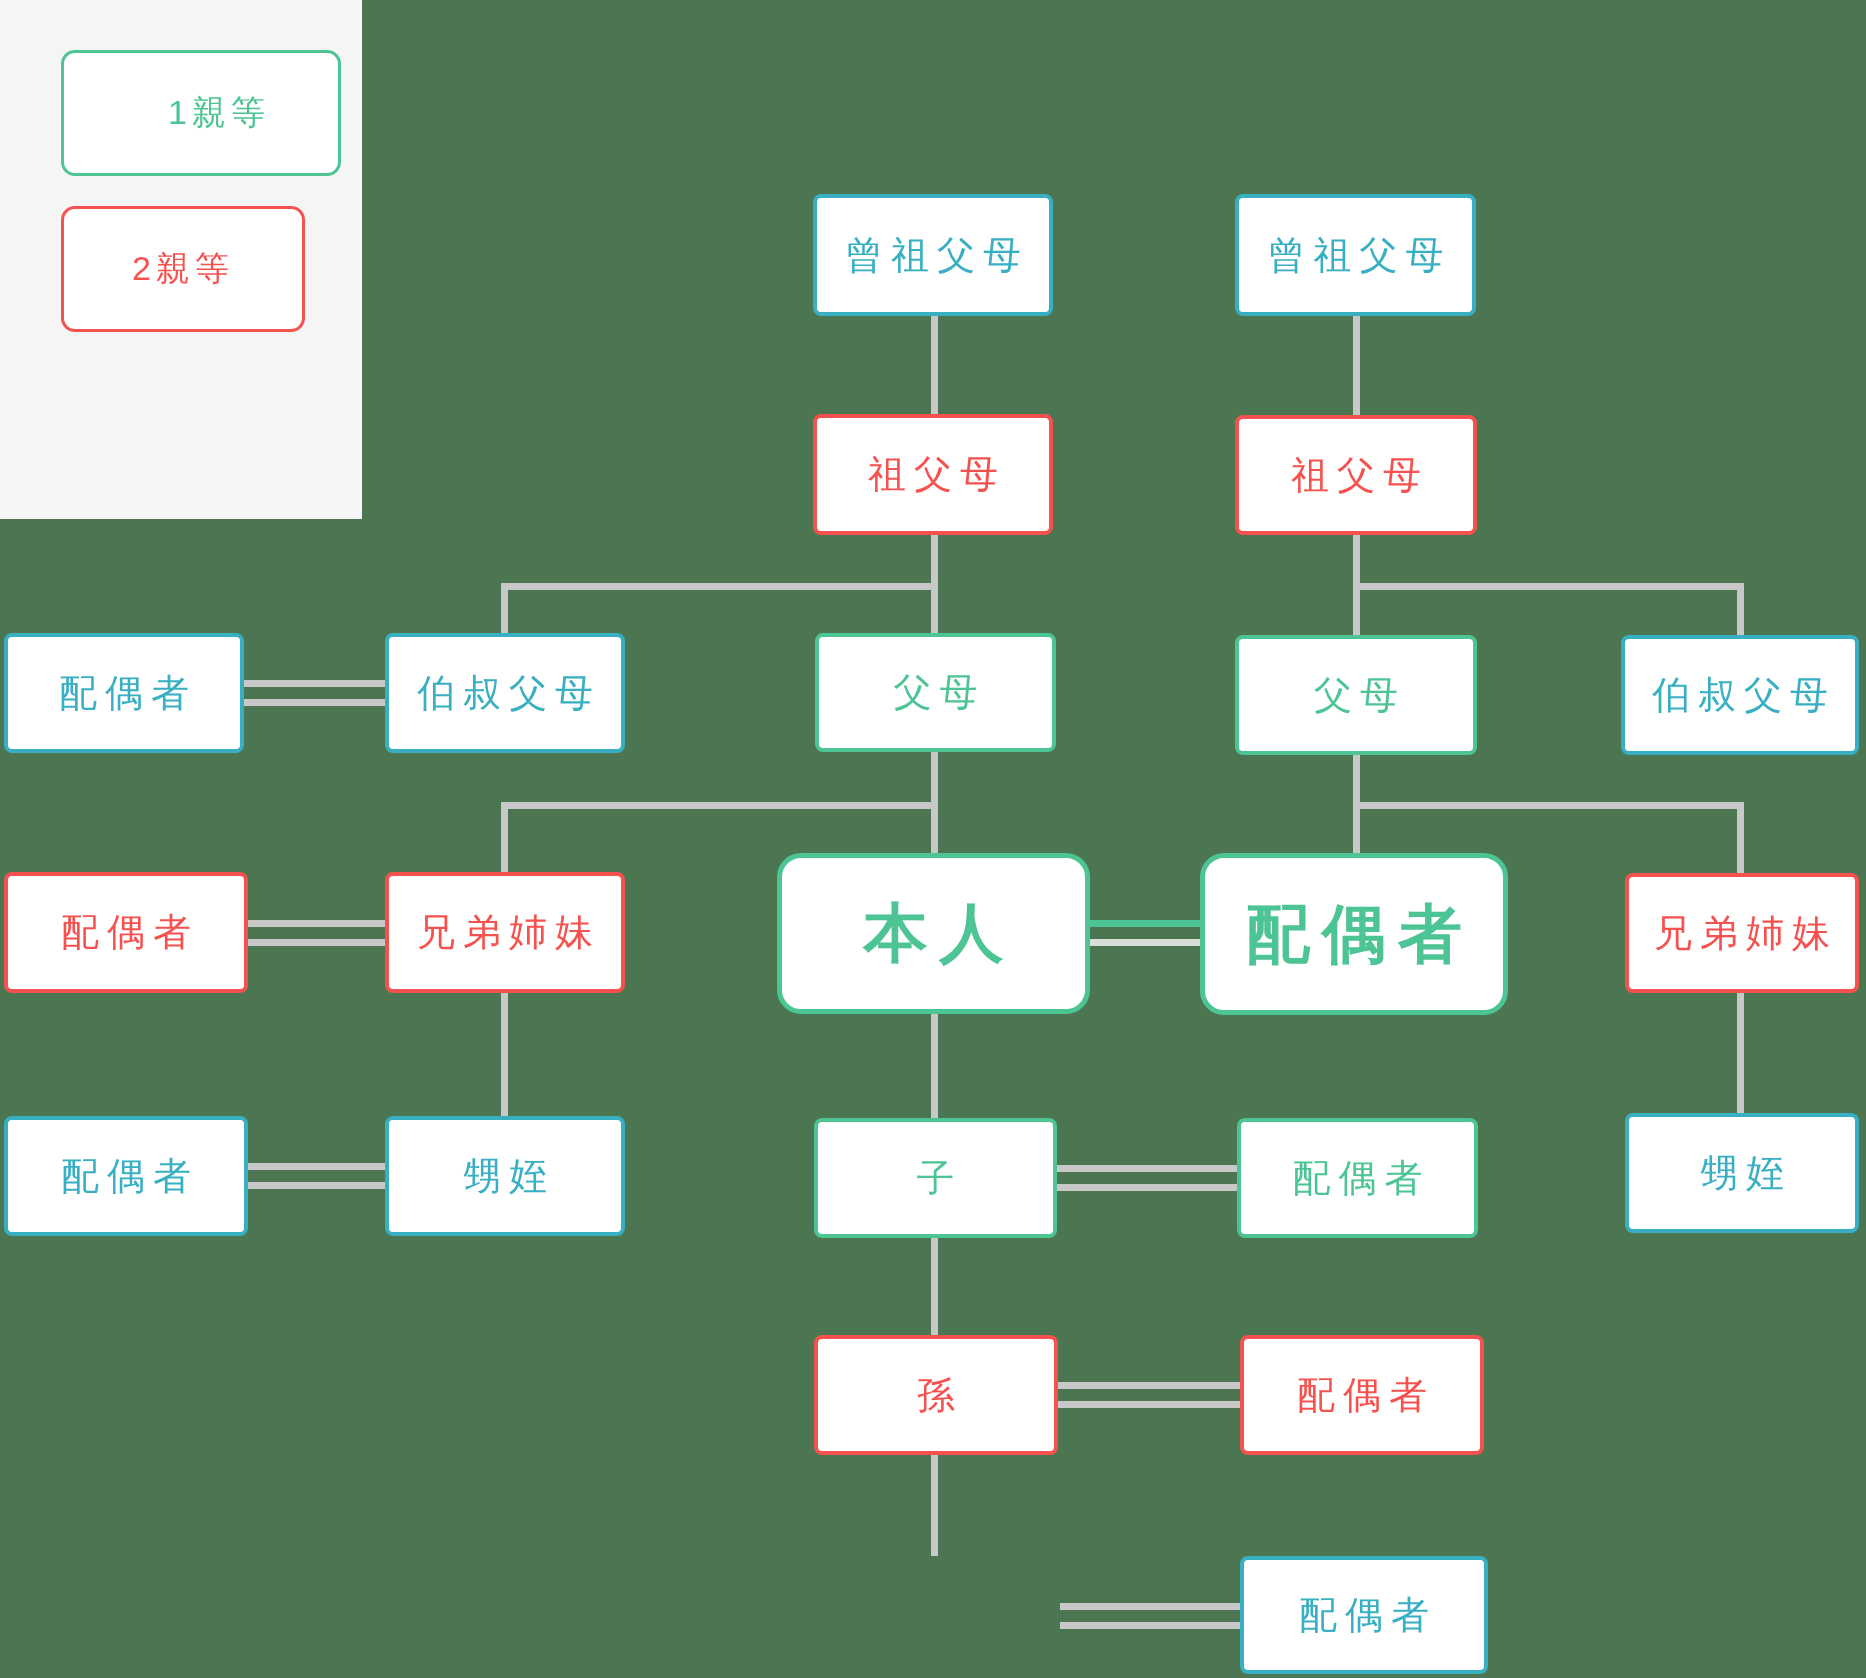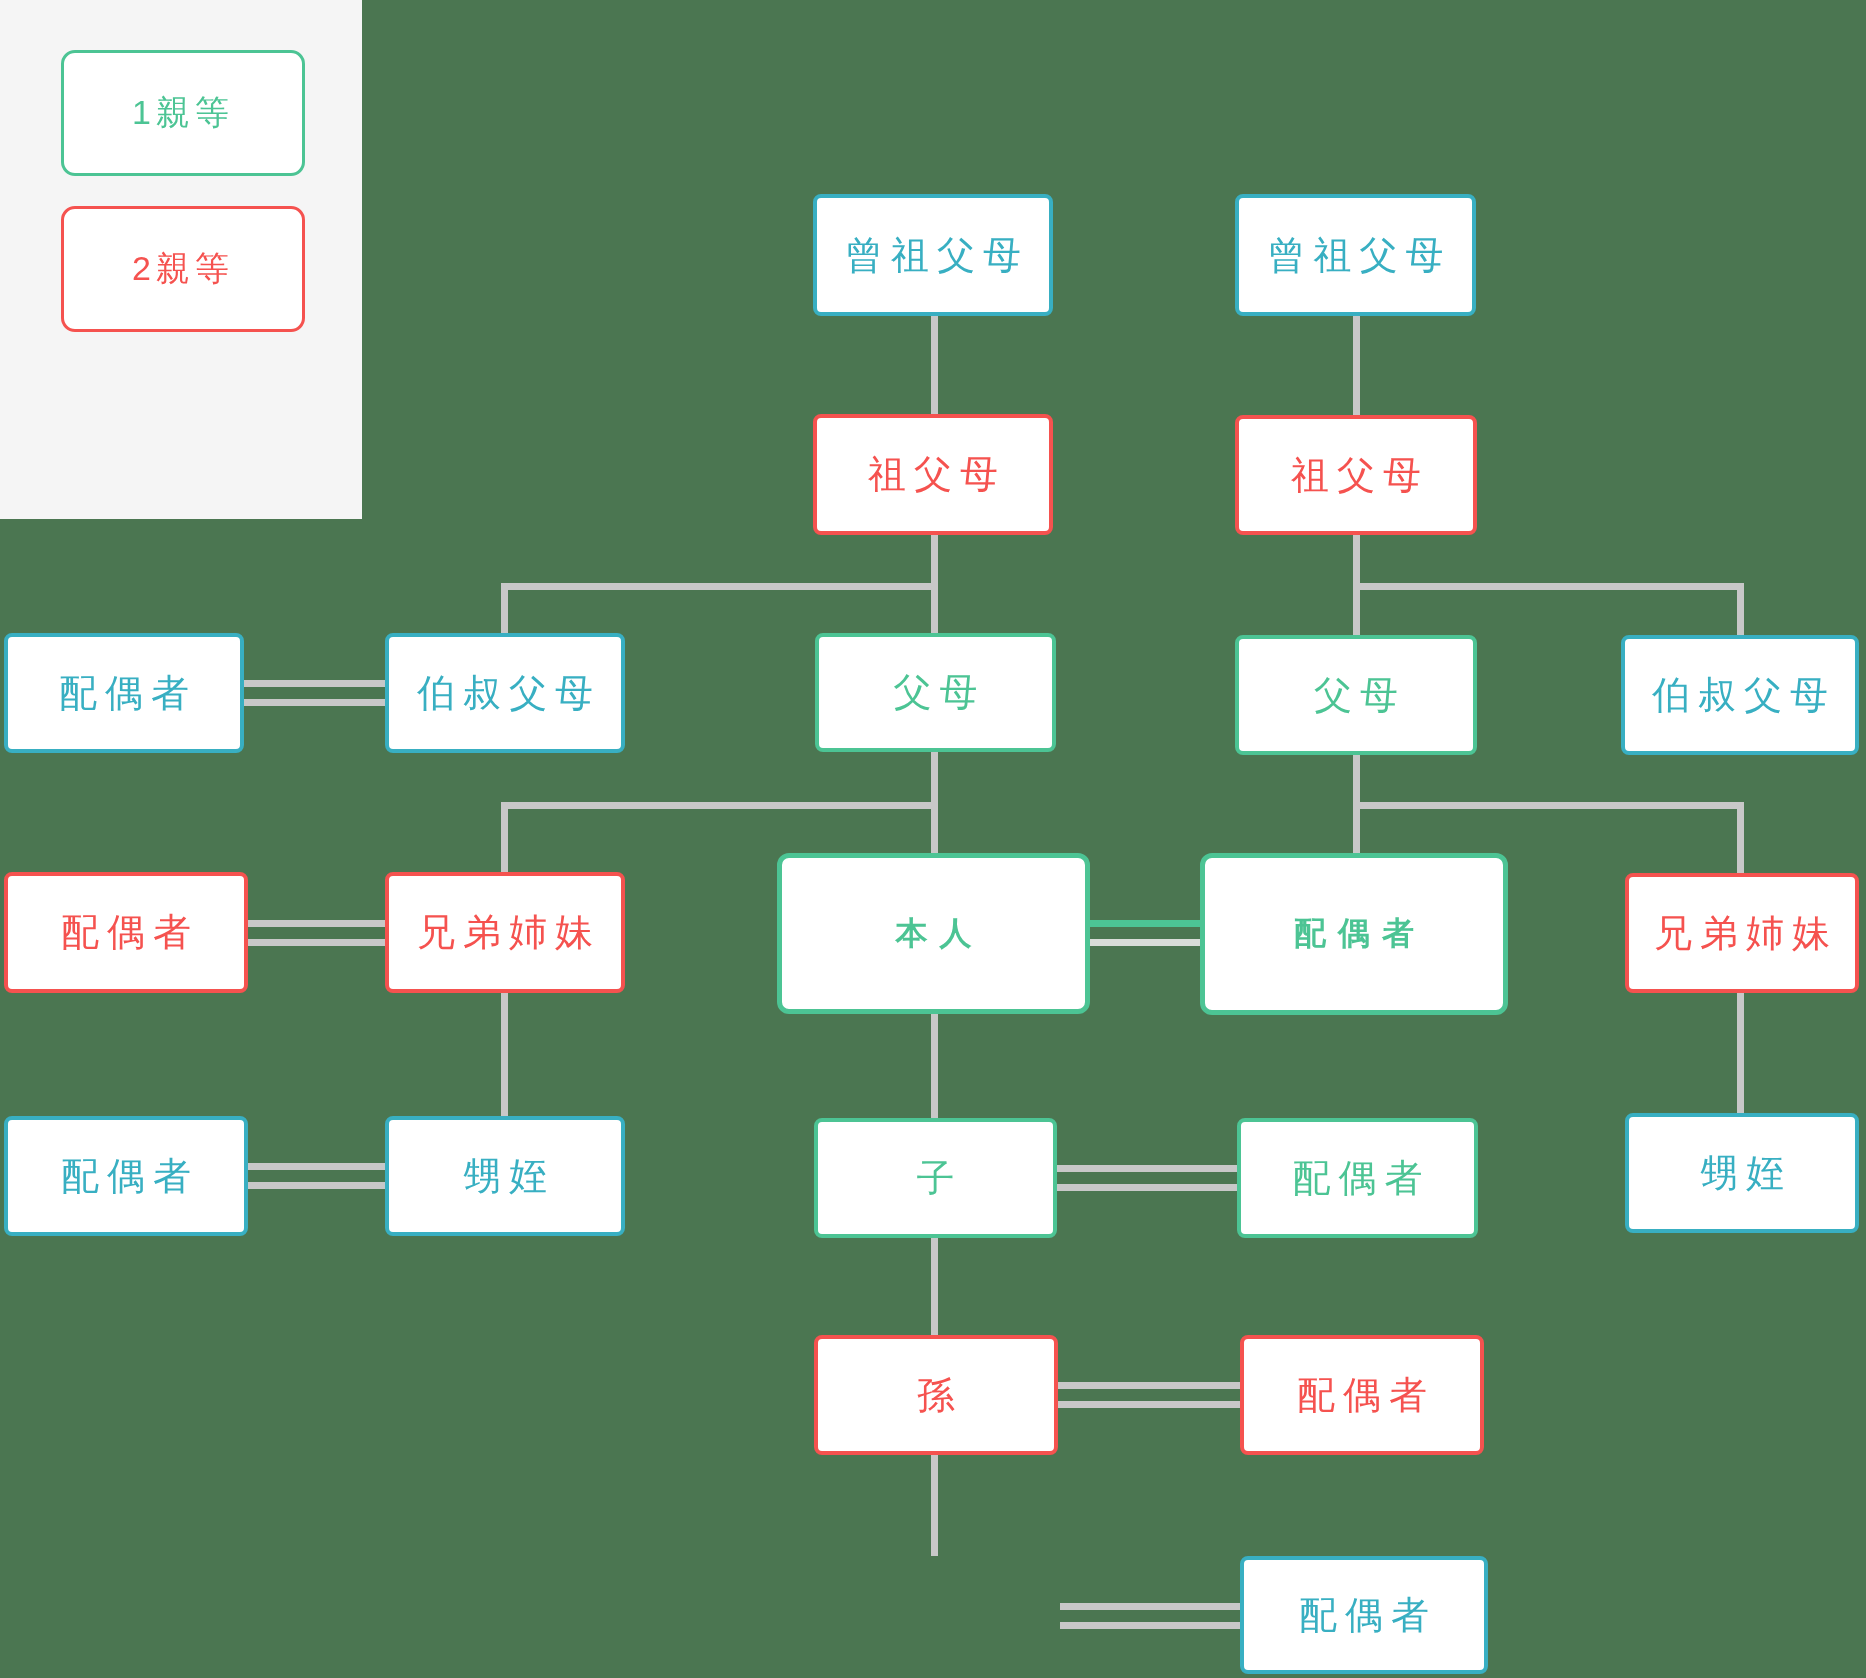--- a/index.html
+++ b/index.html
@@ -7,31 +7,31 @@
     --line:#C8C8C8; --line_light:#D8DDD8; --legend_bg:#F5F5F5; --node_bg:#FFFFFF;
   }
   html,body{margin:0;padding:0;}
   body{font-family:"Liberation Sans","DejaVu Sans",sans-serif;}
   .canvas{position:relative;width:1866px;height:1678px;background:var(--bg);overflow:hidden;}
 
   .legend{position:absolute;left:0;top:0;width:362px;height:519px;background:var(--legend_bg);}
   .legend-box{position:absolute;left:61px;width:238px;height:120px;background:var(--node_bg);
     border-radius:14px;display:flex;align-items:center;justify-content:center;
     font-size:34px;letter-spacing:5px;}
-  .legend-box.degree1{border:3px solid var(--degree1);color:var(--degree1);}
+  .legend-box.degree1{border:3px solid var(--degree1);color:var(--degree1);padding-left:36px;}
   .legend-box.degree2{border:3px solid var(--degree2);color:var(--degree2);margin-top:6px;}
   .legend-box.degree3{border:3px solid var(--degree3);color:var(--degree3);}
 
   .node{position:absolute;background:var(--node_bg);border-radius:8px;box-sizing:border-box;
     display:flex;align-items:center;justify-content:center;font-size:38px;letter-spacing:8px;
     text-indent:8px;white-space:nowrap;}
   .node.degree1{border:4px solid var(--degree1);color:var(--degree1);}
   .node.degree2{border:4px solid var(--degree2);color:var(--degree2);}
   .node.degree3{border:4px solid var(--degree3);color:var(--degree3);}
-  .node.big{font-size:32px;font-weight:bold;border-width:5px;border-radius:12px;letter-spacing:12px;text-indent:12px;}
+  .node.big{font-size:64px;font-weight:bold;border-width:5px;border-radius:24px;letter-spacing:12px;text-indent:12px;}
 
   .line{position:absolute;background:var(--line);}
   .line.primary{background:var(--degree1);}
   .line.light{background:var(--line_light);}
 </style>
 </head>
 <body>
 
 <div class="canvas" id="canvas">
   <div class="legend">

